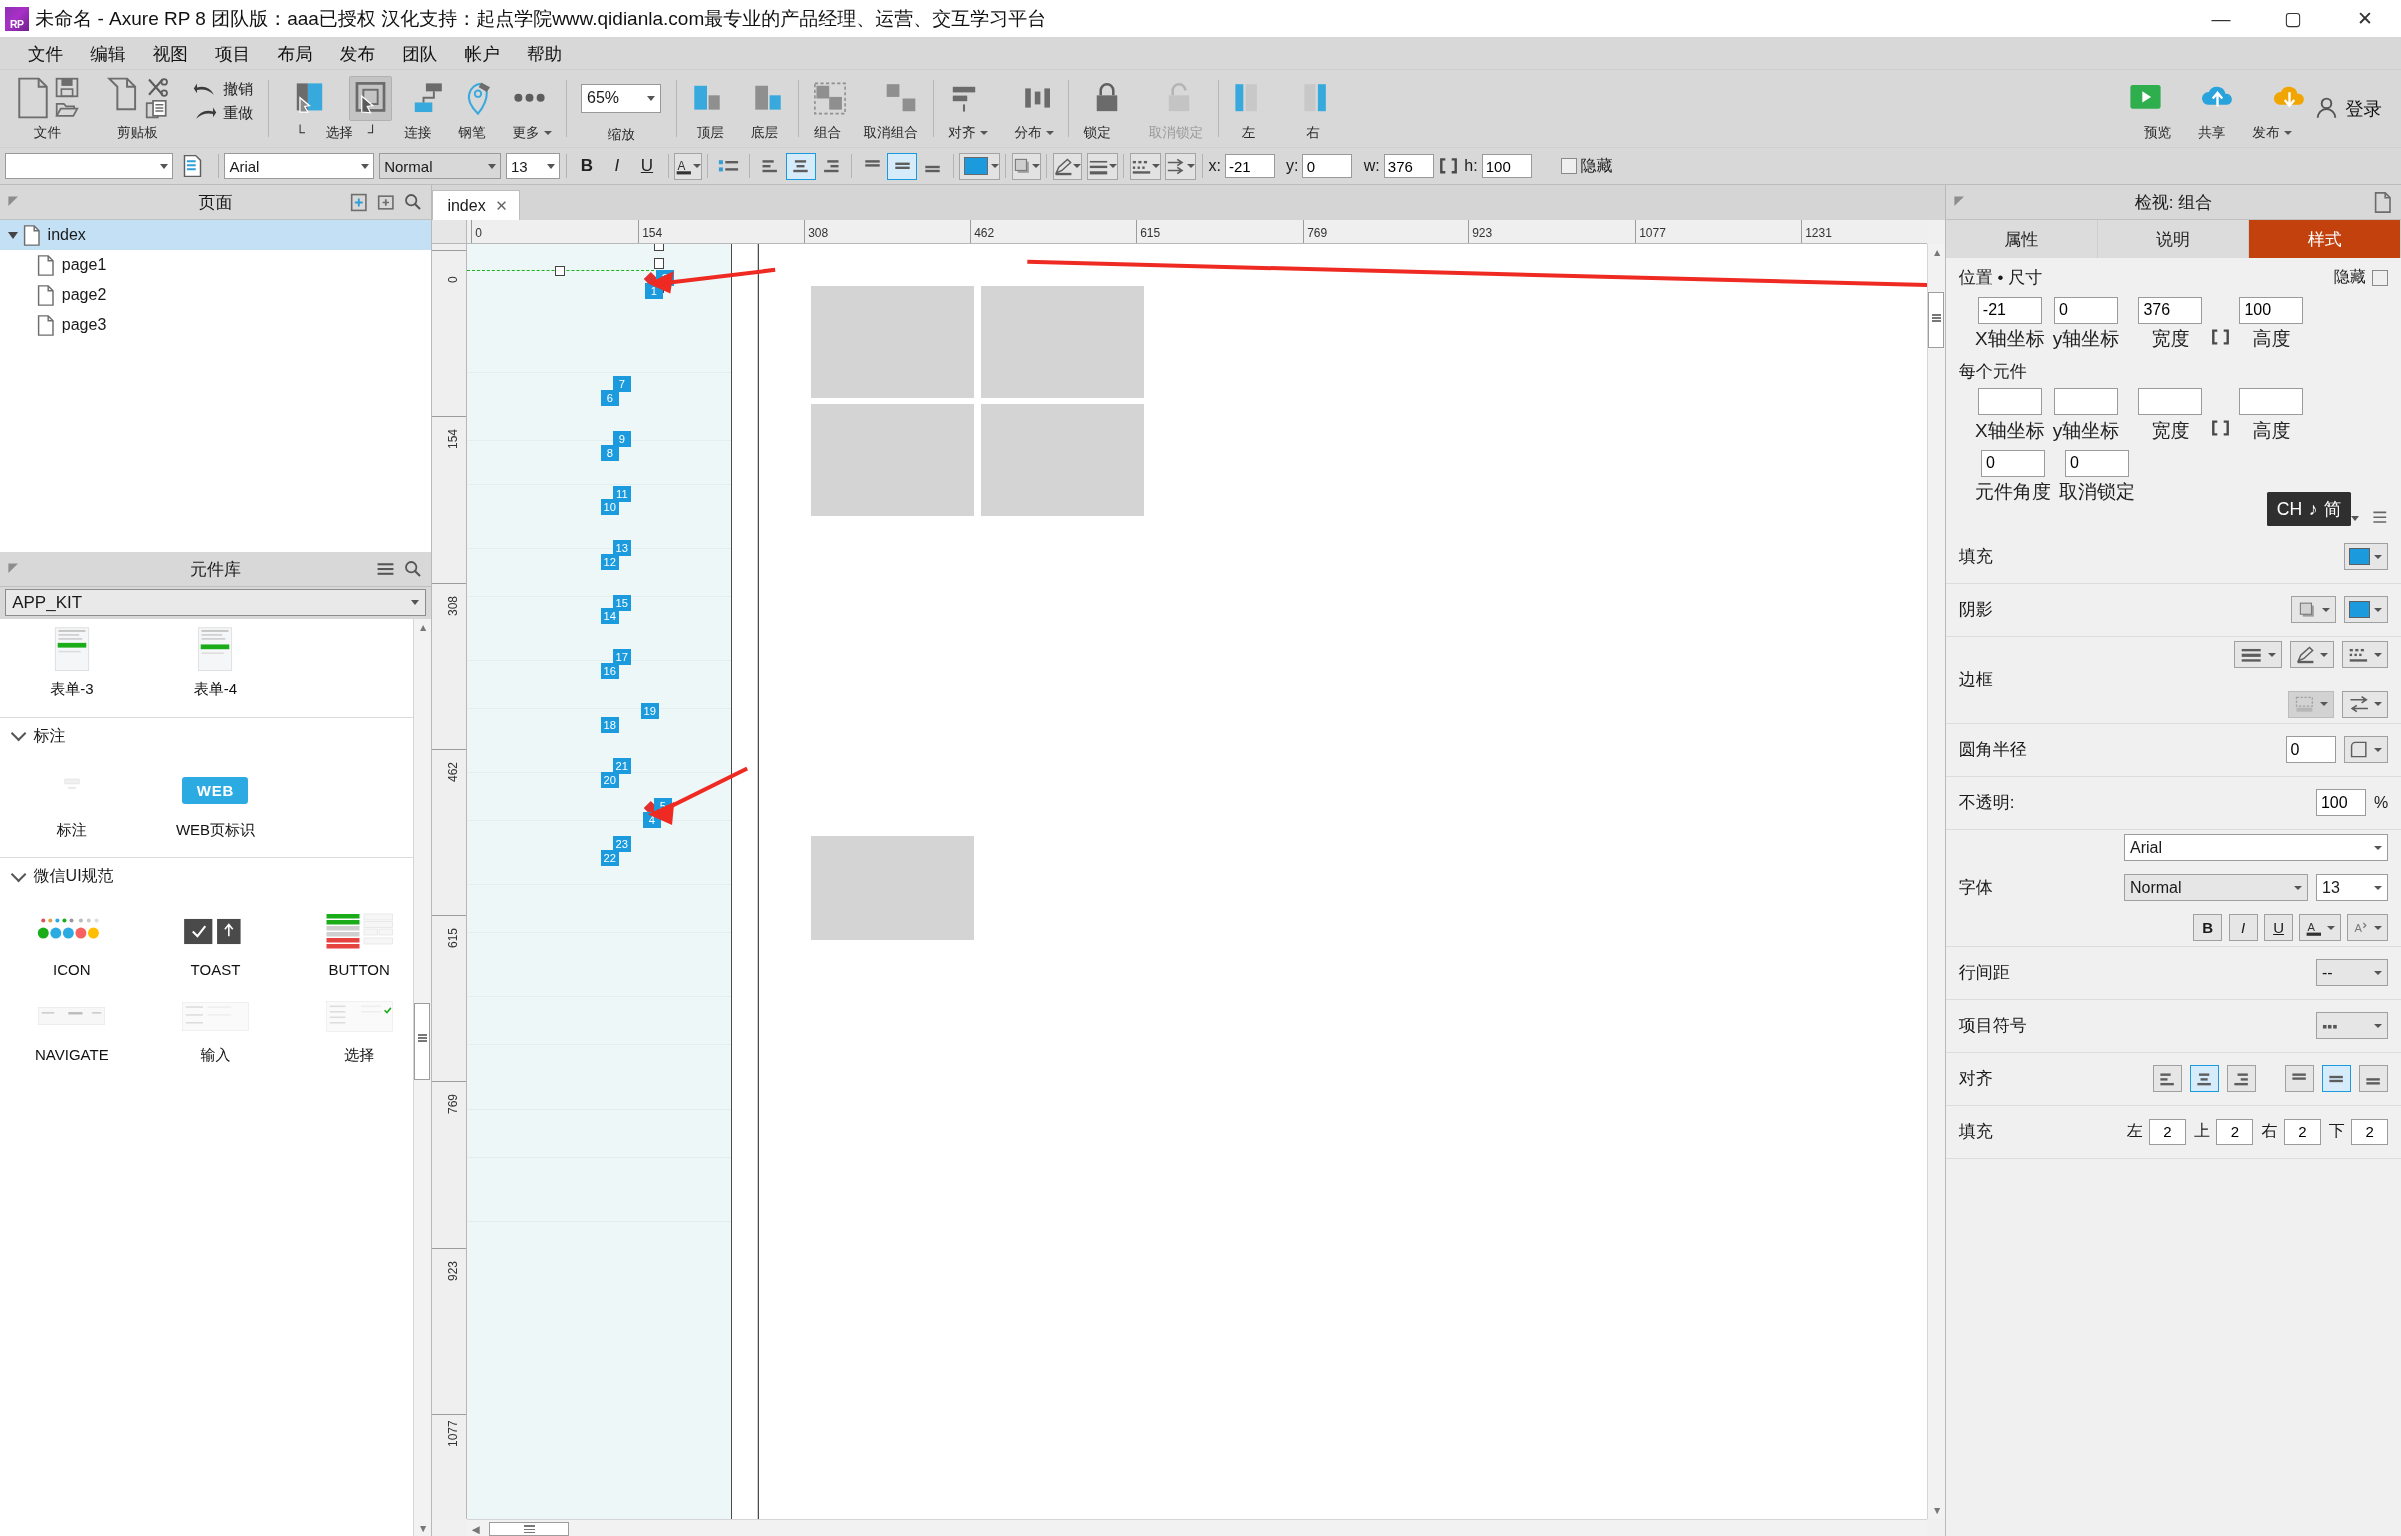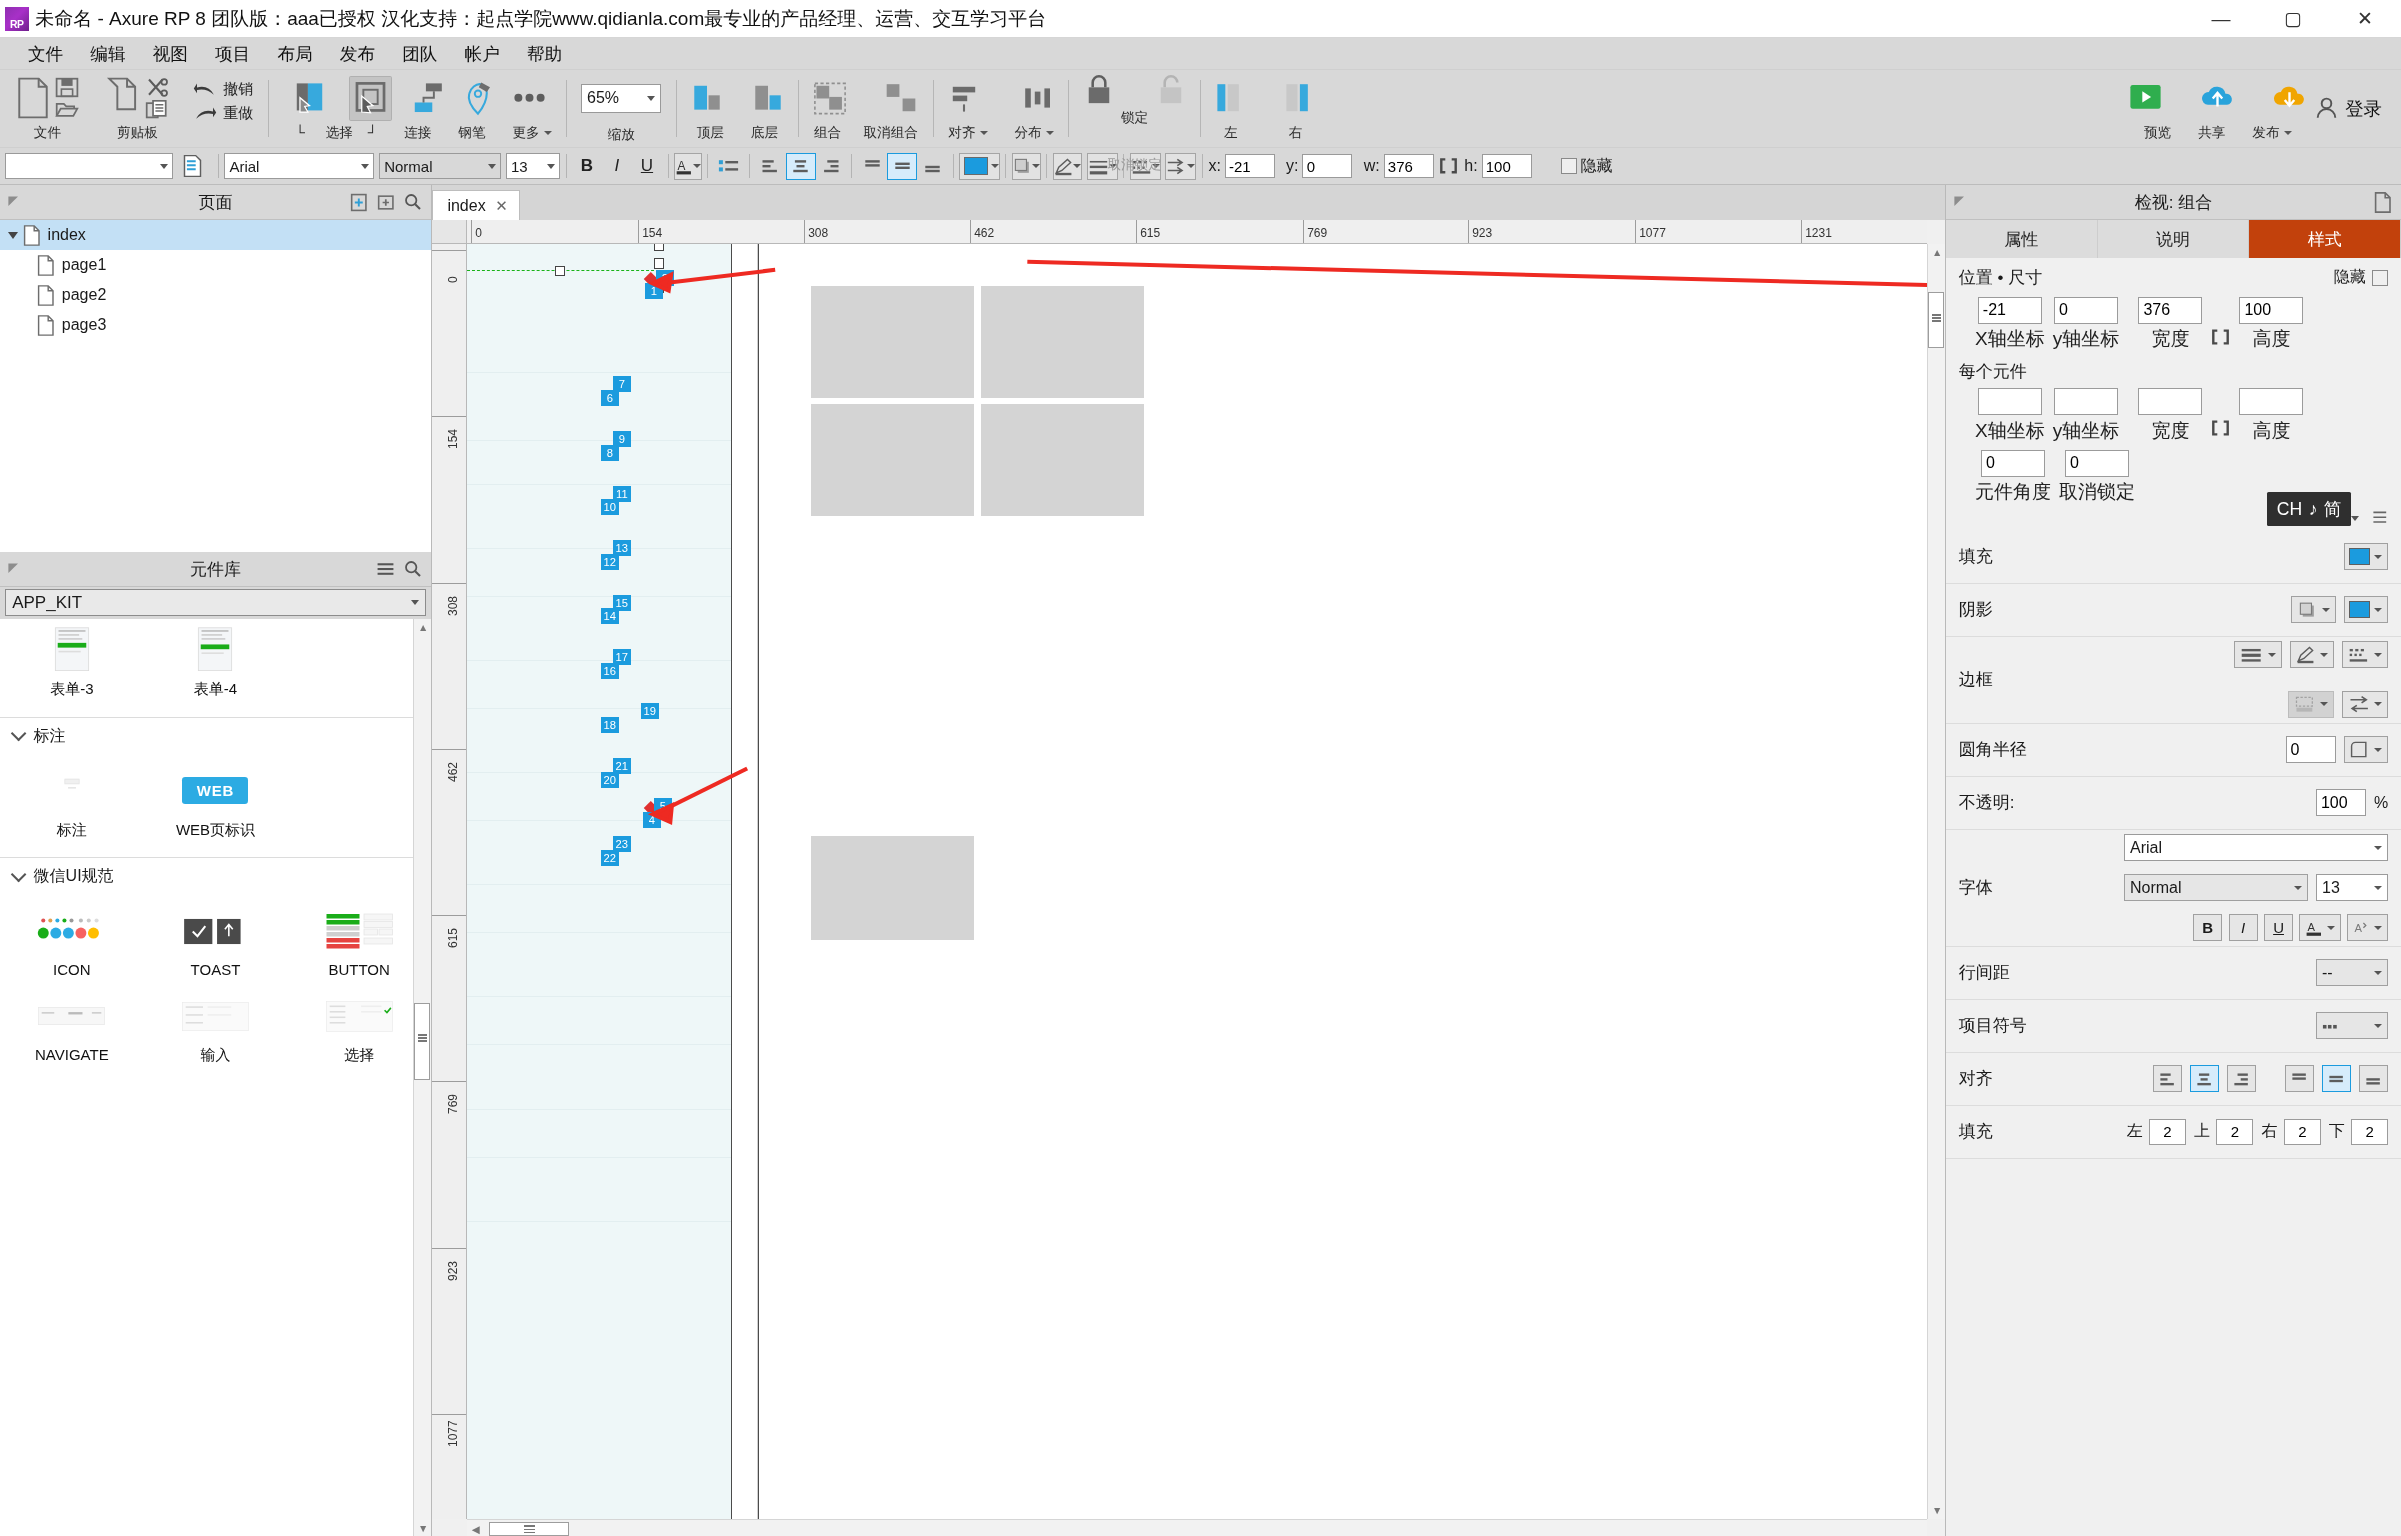--- a/index.html
+++ b/index.html
@@ -480,21 +480,21 @@
               <rect x="6" y="18" width="26" height="20" fill="#6b6b6b"></rect>
             </svg>
         </span>
         <span class="ico">
           <svg width="30" height="35" viewBox="0 0 38 44">
               <path d="M11 18 V12 a8 8 0 0 1 16 0" fill="none" stroke="#b4b4b4" stroke-width="3.2"></path>
               <rect x="6" y="18" width="26" height="20" fill="#c4c4c4"></rect>
             </svg>
         </span>
       </div>
-      <div class="tgroup-label" style="gap:29px;flex-direction:column;">
+      <div class="tgroup-label" style="gap:38px;">
         <span>锁定</span>
         <span style="color:#9a9a9a;">取消锁定</span>
       </div>
     </div>
 
     <div class="tsep"></div>
 
     <div class="tgroup">
       <div class="tgroup-icons" style="gap:42px;">
         <span class="ico">

